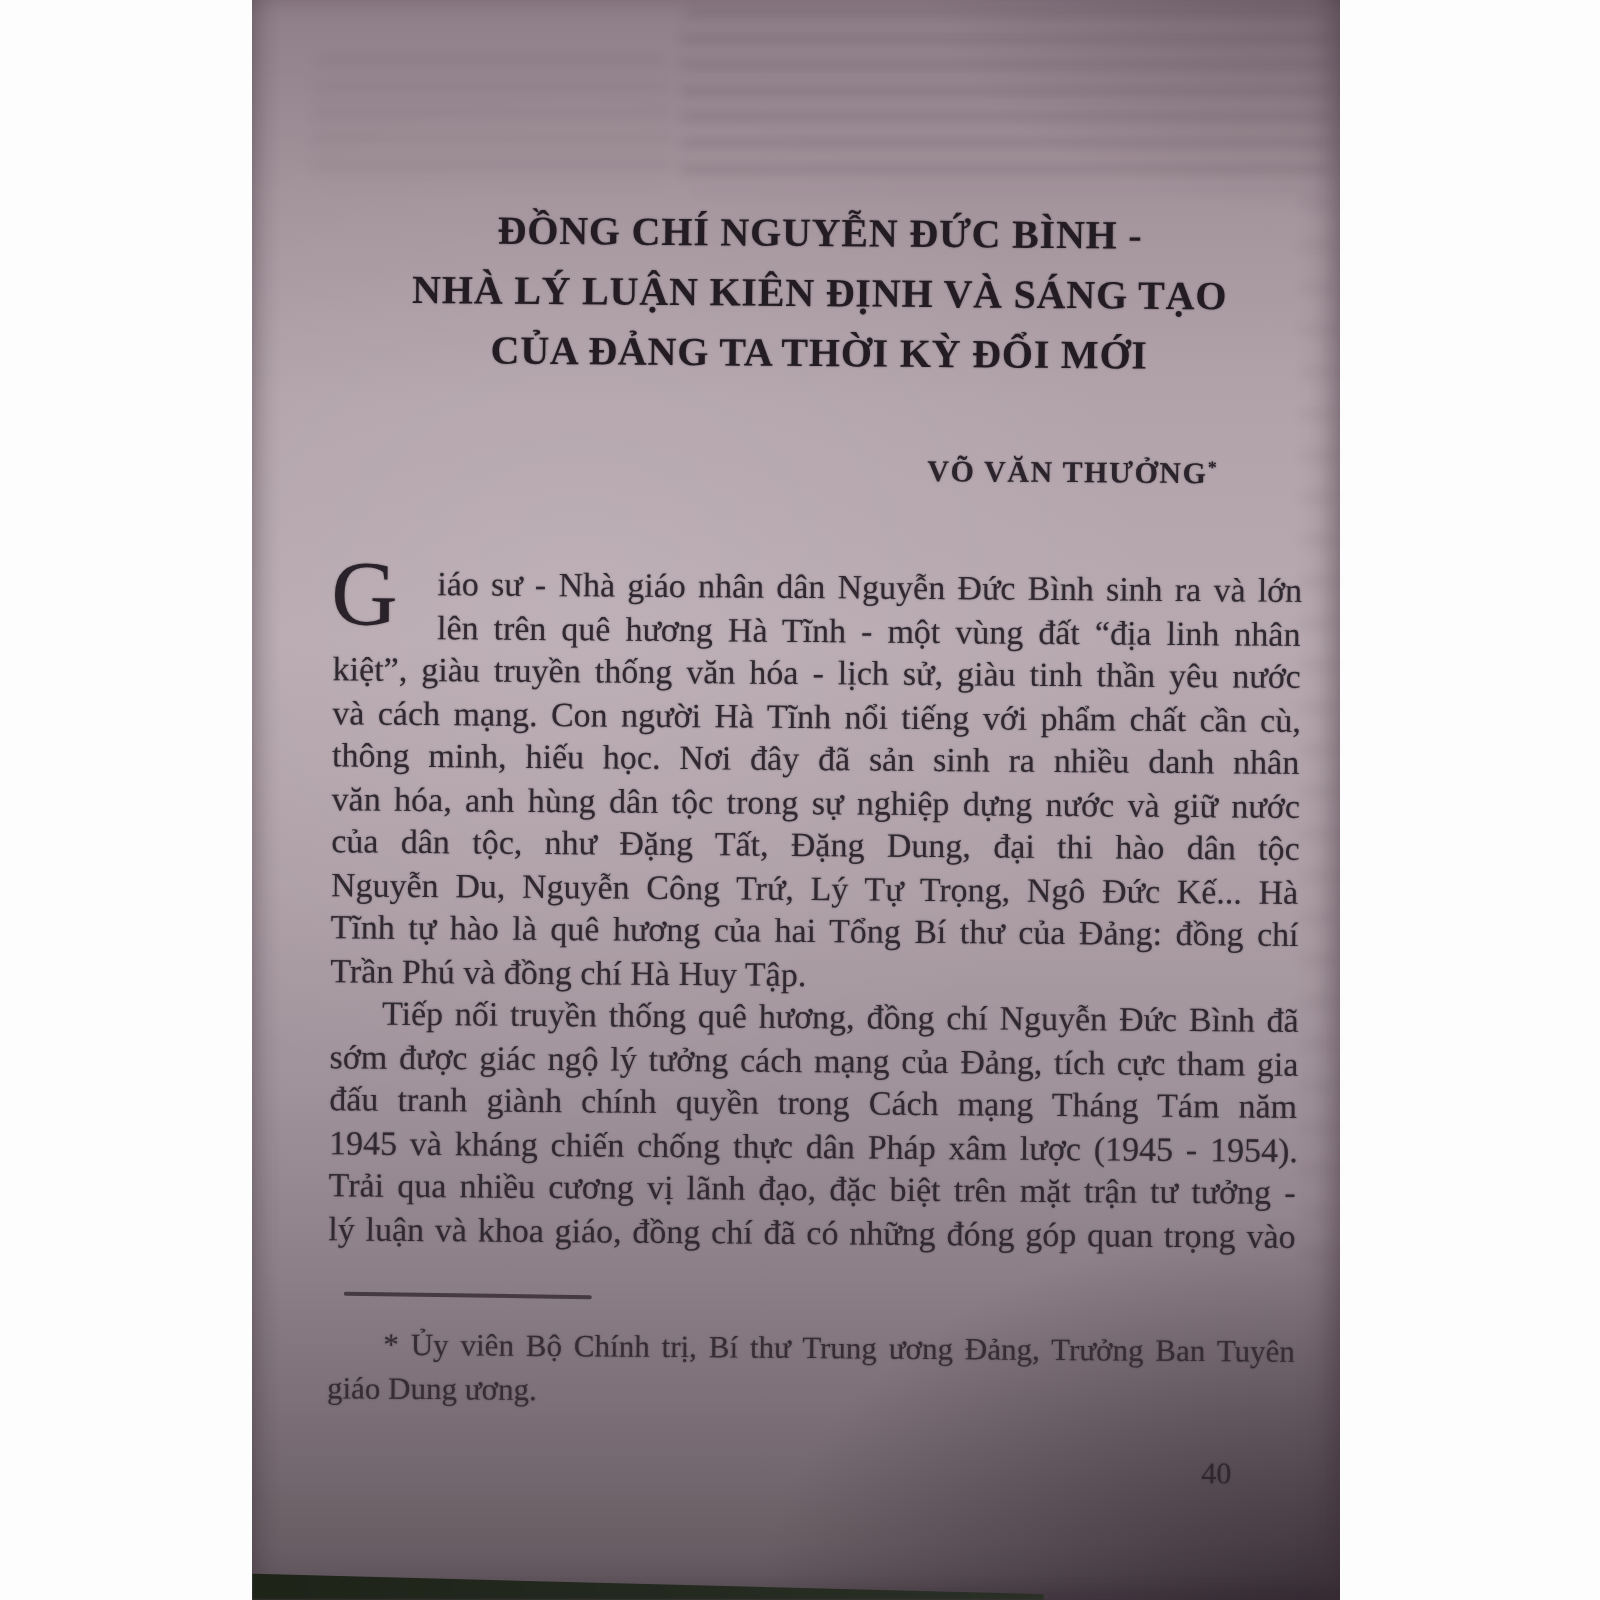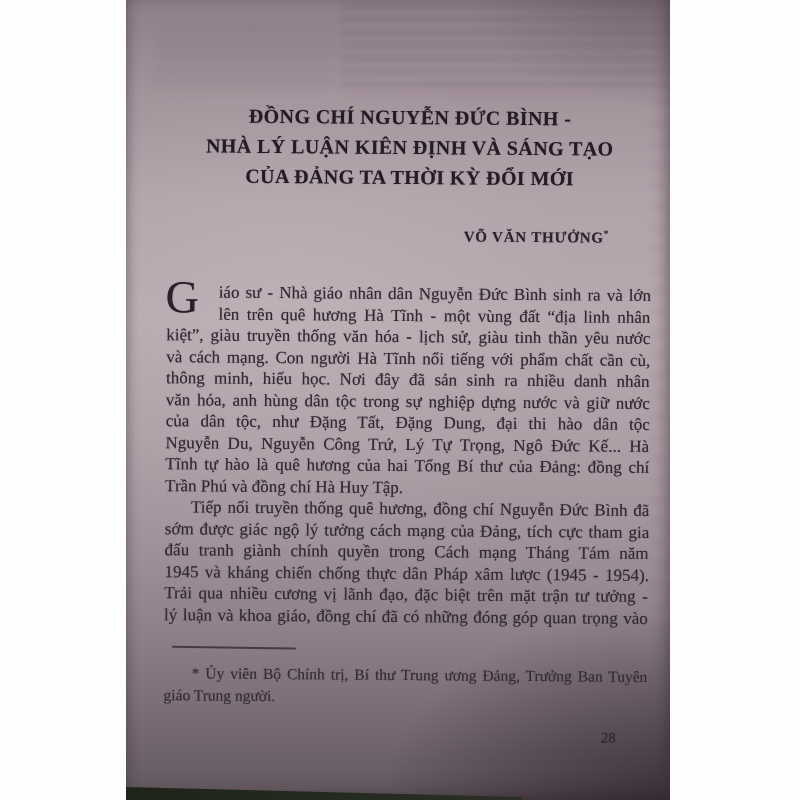--- a/index.html
+++ b/index.html
@@ -137,22 +137,22 @@
         <div class="bl" style="word-spacing: 5.3px;"><span>đấu tranh giành chính quyền trong Cách mạng Tháng Tám năm</span></div>
         <div class="bl" style="word-spacing: 2.16667px;"><span>1945 và kháng chiến chống thực dân Pháp xâm lược (1945 - 1954).</span></div>
         <div class="bl" style="word-spacing: 2.35714px;"><span>Trải qua nhiều cương vị lãnh đạo, đặc biệt trên mặt trận tư tưởng -</span></div>
         <div class="bl" style="word-spacing: 1.14286px;"><span>lý luận và khoa giáo, đồng chí đã có những đóng góp quan trọng vào</span></div>
       </div>
 
       <div class="footnote-rule"></div>
 
       <div class="footnote-block">
         <div class="fl para-indent" style="word-spacing: 2.07692px;"><span>* Ủy viên Bộ Chính trị, Bí thư Trung ương Đảng, Trưởng Ban Tuyên</span></div>
-        <div class="fl"><span>giáo Trung người.</span></div>
+        <div class="fl"><span>giáo Dung ương.</span></div>
       </div>
 
-      <div class="page-number">28</div>
+      <div class="page-number">40</div>
 
     </div>
 
     <div class="bottom-wedge"></div>
   </div>
 </div>
 
 </body></html>

